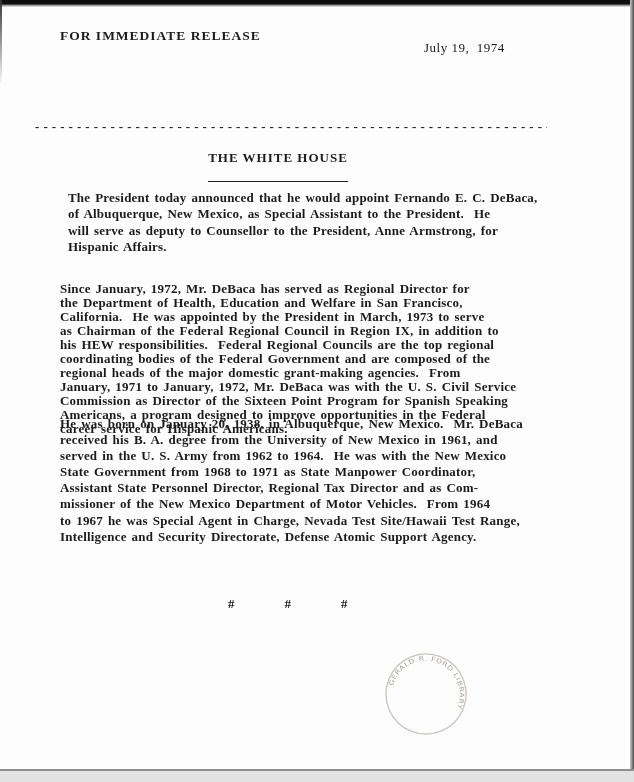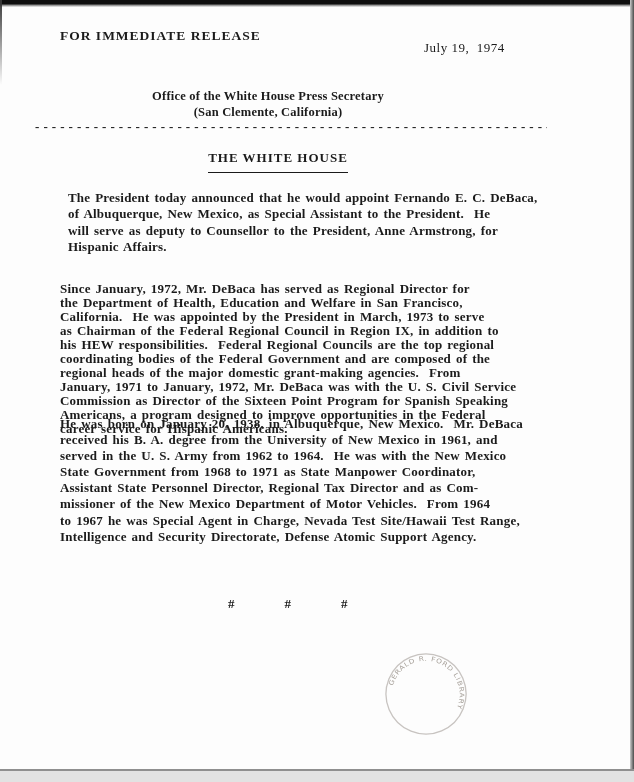--- a/index.html
+++ b/index.html
@@ -38,21 +38,21 @@
     font-weight:700; font-size:12.5px; line-height:15.5px; letter-spacing:0.2px;
   }
   .dashes {
     position:absolute; left:35px; top:119px; width:512px; height:16px;
     overflow:hidden; white-space:nowrap;
     font-weight:700; font-size:13px; letter-spacing:0.4px;
   }
   .title-wrap { position:absolute; left:0; top:148px; width:556px; text-align:center; }
   .doc-title {
     display:inline-block; font-weight:700; font-size:13px; letter-spacing:1px;
-    border-bottom:1.5px solid #1b1b1b; padding-bottom:6px;
+    border-bottom:1.5px solid #1b1b1b; padding-bottom:15px;
   }
   .para {
     position:absolute; left:60px; width:560px;
     font-weight:700; font-size:13px; letter-spacing:0.2px; word-spacing:1.5px;
     white-space:pre; line-height:16px;
   }
   .para-1 { top:190px; line-height:16.4px;margin-left:8px; }
   .para-2 { top:282px; line-height:14px; }
   .para-3 { top:416px; line-height:16.1px; }
   .end-marks {
@@ -66,24 +66,20 @@
 
 <div class="page">
 
   <div class="edge-top"></div>
   <div class="edge-right"></div>
   <div class="edge-left"></div>
 
   <div class="release-label">FOR IMMEDIATE RELEASE</div>
   <div class="release-date">July 19,  1974</div>
 
-  <div class="office">
-    <div>Office of the White House Press Secretary</div>
-    <div>(San Clemente, California)</div>
-  </div>
 
   <div class="dashes">- - - - - - - - - - - - - - - - - - - - - - - - - - - - - - - - - - - - - - - - - - - - - - - - - - - - - - - - - - - - - - - - - - - - - -</div>
 
   <div class="title-wrap">
     <span class="doc-title">THE WHITE HOUSE</span>
   </div>
 
   <div class="para para-1">The President today announced that he would appoint Fernando E. C. DeBaca,
 of Albuquerque, New Mexico, as Special Assistant to the President.  He
 will serve as deputy to Counsellor to the President, Anne Armstrong, for

